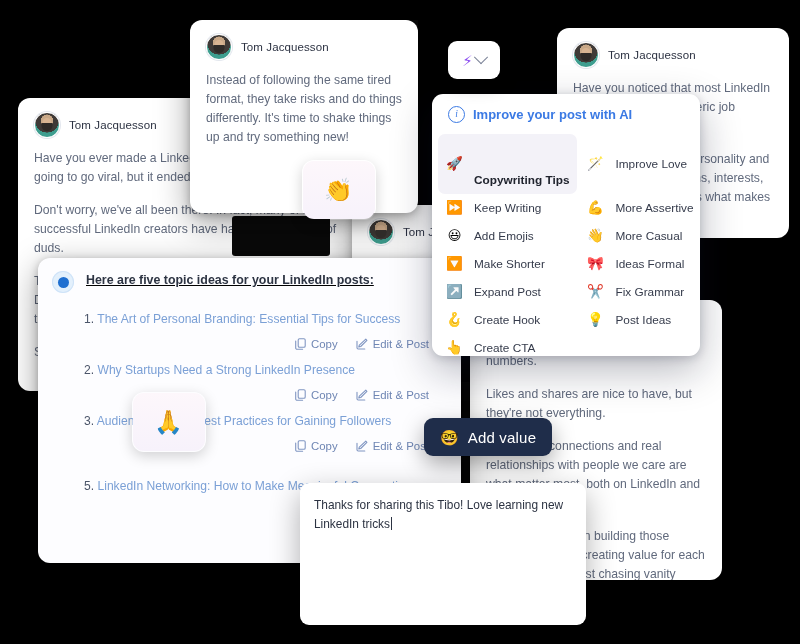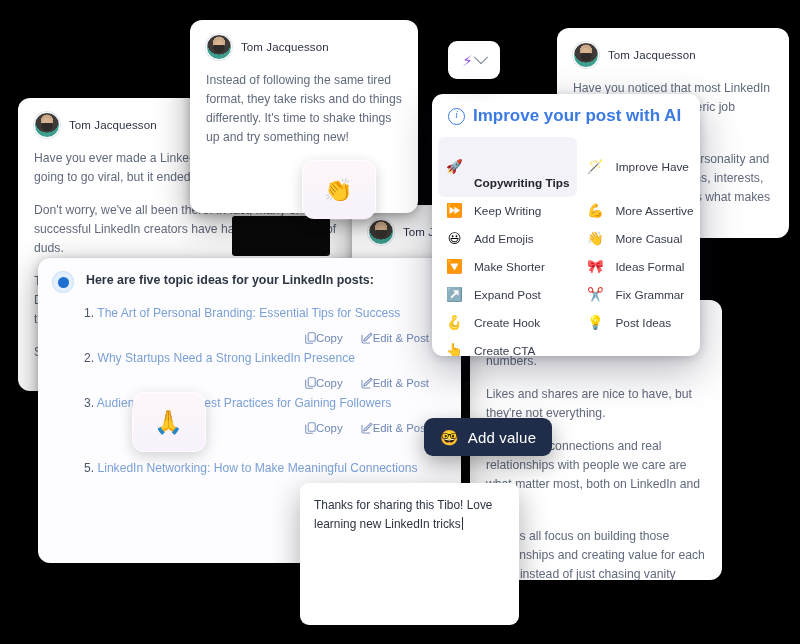--- a/index.html
+++ b/index.html
@@ -54,52 +54,52 @@
   #card-mid{left:352px;top:205px;width:196px;height:120px;}
 
   
   #card-right{left:557px;top:28px;width:232px;height:210px;}
 
   
   #card-right-lower{left:470px;top:300px;width:252px;height:280px;}
 
   
   #card-main{left:38px;top:258px;width:423px;height:305px;background:#fdfdff;}
-  .ideas-head{display:flex;align-items:flex-start;gap:12px;padding:14px 16px 0 14px;}
+  .ideas-head{display:flex;align-items:flex-start;gap:12px;padding:14px 16px 0 14px;text-decoration:underline;}
   .bullet-dot{
     width:22px;height:22px;border-radius:50%;flex:none;margin-top:-1px;
     background:#e3f0fc;display:flex;align-items:center;justify-content:center;
     box-shadow:0 0 0 1px #cfe3f8 inset;
   }
   .bullet-dot i{display:block;width:11px;height:11px;border-radius:50%;background:#1f6fd0;}
   .ideas-title{font-size:12.4px;font-weight:700;color:#2d3443;line-height:17px;}
   .idea-list{margin:0;padding:6px 16px 0 46px;}
-  .idea-row{margin-top:6px;}
+  .idea-row{margin-top:12px;}
   .idea-line{font-size:12.1px;color:#7f98c4;line-height:17px;}
   .idea-num{color:#4b5569;}
   .idea-link{color:#7ba0d6;}
   .idea-tools{display:flex;justify-content:flex-end;gap:18px;margin-top:10px;padding-right:16px;}
-  .tool{display:flex;align-items:center;font-size:11.4px;color:#6f86b4;cursor:pointer;}
+  .tool{display:flex;align-items:center;gap:5px;font-size:11.4px;color:#6f86b4;cursor:pointer;}
   .tool svg{display:block;}
 
   
   #ai-menu{
     position:absolute;left:432px;top:94px;width:268px;height:262px;
     background:#ffffff;border-radius:11px;
     box-shadow:0 14px 40px rgba(12,18,40,.30), 0 2px 10px rgba(12,18,40,.18);
     padding:0;overflow:hidden;
   }
   .ai-head{display:flex;align-items:center;gap:8px;padding:12px 0 9px 16px;}
   .info-ring{
     width:15px;height:15px;border-radius:50%;border:1.3px solid #3b7ae4;
     display:flex;align-items:center;justify-content:center;
     font-size:9.5px;color:#3b7ae4;font-style:italic;font-family:"Liberation Serif",serif;
     line-height:1;flex:none;
   }
-  .ai-head-label{font-size:17px;color:#3b7ae4;font-weight:600;}
+  .ai-head-label{font-size:13px;color:#3b7ae4;font-weight:600;}
   .ai-grid{display:grid;grid-template-columns:1fr 1fr;column-gap:2px;padding:2px 6px 10px 6px;}
   .ai-item{
     display:flex;align-items:center;gap:11px;
     padding:7px 8px;border-radius:7px;cursor:pointer;
   }
   .ai-item.active{background:#f3f2f8;}
   .ai-emoji{width:17px;font-size:13.5px;line-height:1;text-align:center;flex:none;}
   .ai-label{font-size:11.8px;color:#353b4b;white-space:nowrap;}
   .ai-item.active .ai-label{font-weight:700;color:#20242e;margin-top:32px;}
 
@@ -135,21 +135,21 @@
     position:absolute;left:424px;top:418px;height:38px;
     background:#1f2d4a;border-radius:9px;
     display:flex;align-items:center;gap:9px;padding:0 16px;
     box-shadow:0 8px 22px rgba(0,0,0,.35);
   }
   #add-value .av-emoji{font-size:15px;line-height:1;}
   #add-value .av-text{font-size:15px;color:#ffffff;font-weight:400;letter-spacing:.2px;}
 
   
   #composer{
-    position:absolute;left:300px;top:483px;width:219px;height:142px;
+    position:absolute;left:300px;top:483px;width:286px;height:142px;
     background:#ffffff;border-radius:9px;
     box-shadow:0 10px 30px rgba(0,0,0,.32);
     padding:12px 14px;
     box-sizing:border-box;
   }
   .composer-text{
     font-size:11.9px;line-height:17px;color:#2c3342;
     position:relative;display:inline;
   }
   .caret{display:inline-block;width:1px;height:13px;background:#2c3342;vertical-align:-2px;margin-left:1px;}
@@ -331,21 +331,21 @@
       <span class="info-ring">i</span>
       <span class="ai-head-label">Improve your post with AI</span>
     </div>
     <div class="ai-grid">
       <div class="ai-item active">
         <span class="ai-emoji">🚀</span>
         <span class="ai-label">Copywriting Tips</span>
       </div>
       <div class="ai-item">
         <span class="ai-emoji">🪄</span>
-        <span class="ai-label">Improve Have</span>
+        <span class="ai-label">Improve Love</span>
       </div>
 
       <div class="ai-item">
         <span class="ai-emoji">⏩</span>
         <span class="ai-label">Keep Writing</span>
       </div>
       <div class="ai-item">
         <span class="ai-emoji">💪</span>
         <span class="ai-label">More Assertive</span>
       </div>

